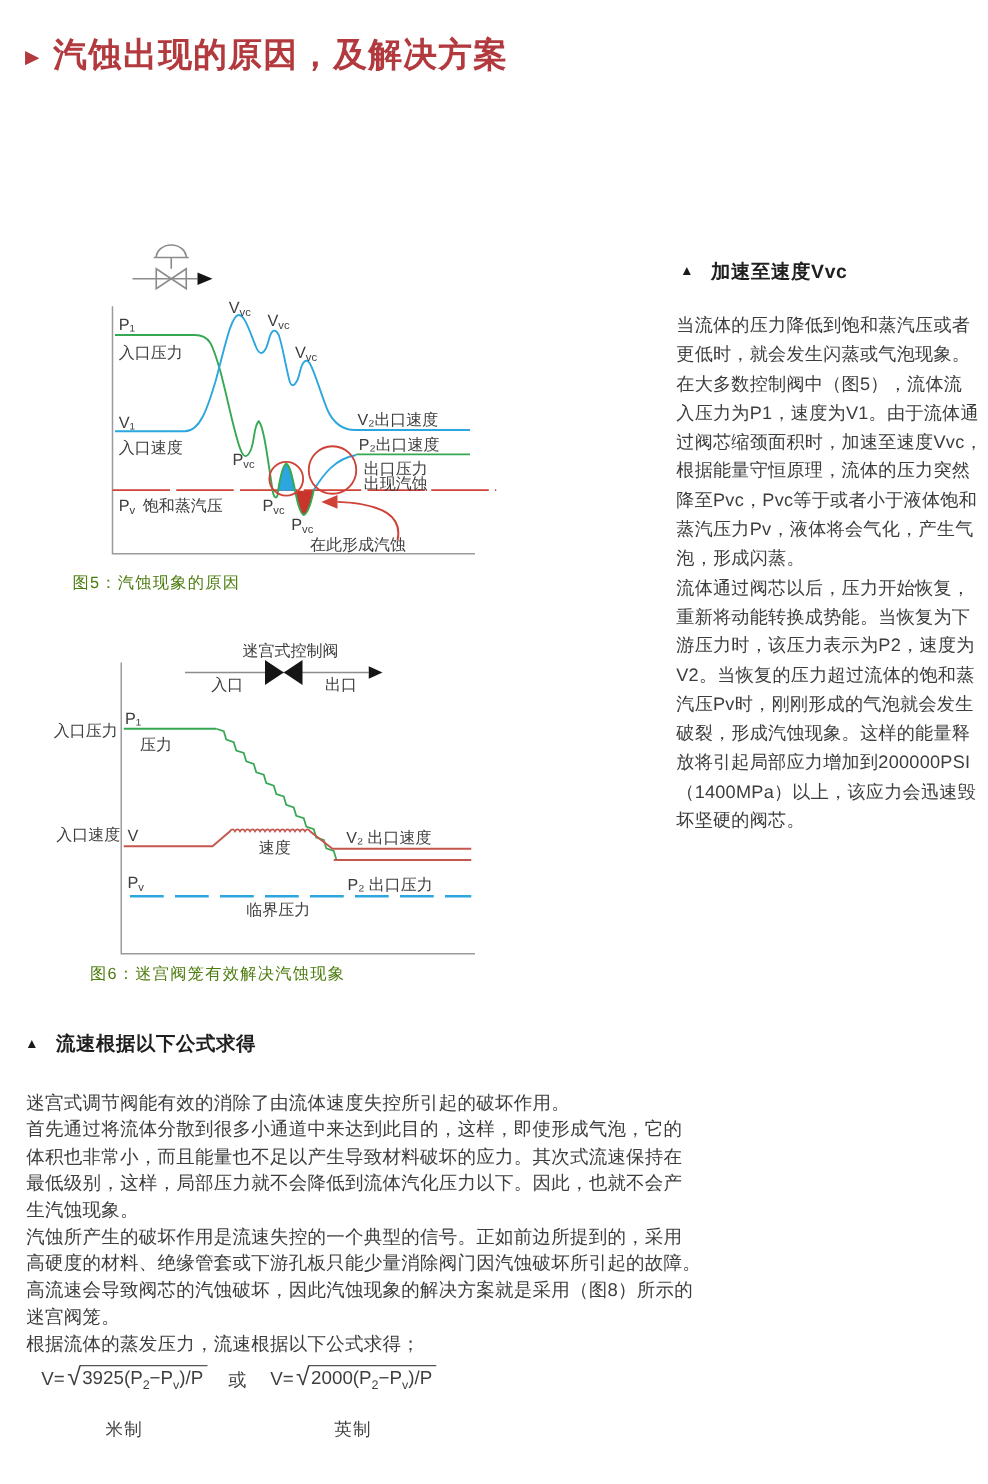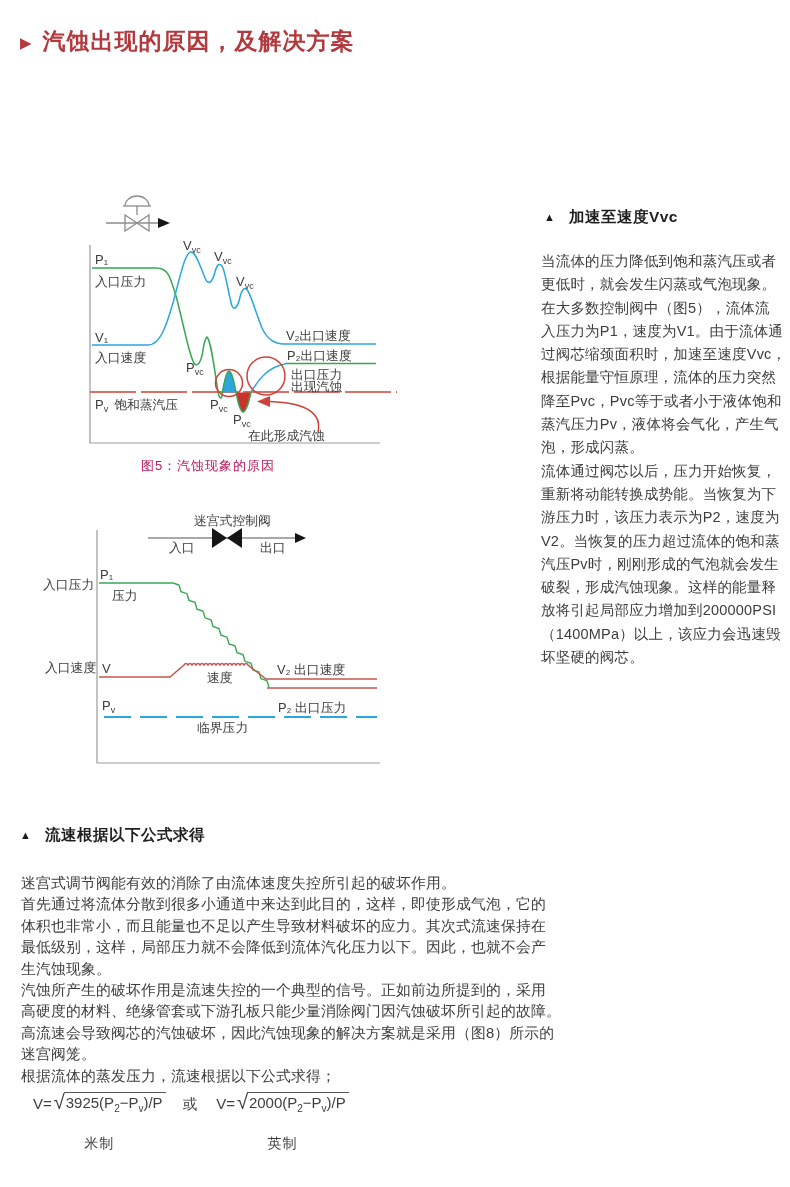--- a/index.html
+++ b/index.html
@@ -4,31 +4,31 @@
 <style>
   html,body { margin:0; padding:0; background:#fff; }
   .page {
     position:relative; width:790px; height:1187px; background:#ffffff;
     font-family:"Liberation Sans", sans-serif; color:#3d3d3d; overflow:hidden;
   }
   .abs { position:absolute; }
   
   .title-row { left:20px; top:26px; display:flex; align-items:center; gap:11px; color:#b23a3e; }
   .title-marker { font-size:15px; line-height:1; transform:translateY(1px); }
-  .title-text { font-size:23px; font-weight:bold; letter-spacing:1px; }
+  .title-text { font-size:27px; font-weight:bold; letter-spacing:1px; }
   
   .sec-head { display:flex; align-items:center; gap:14px; color:#1f1f1f; }
   .sec-head .marker { font-size:11px; line-height:1; color:#1a1a1a; }
   .sec-head .head-text { font-size:15.5px; font-weight:bold; letter-spacing:0.5px; }
   
   .body-text { white-space:pre-line; color:#3d3d3d; }
   .cause-body { left:541px; top:250px; width:252px; font-size:14.5px; line-height:23.3px; letter-spacing:0.2px; }
   .solution-body { left:21px; top:861px; width:565px; font-size:14.8px; line-height:21.4px; letter-spacing:0.2px;margin-top:12px; }
   
-  .fig-caption { font-size:13px; color:#be185d; text-align:center; width:300px; letter-spacing:1px; }
+  .fig-caption { font-size:13px; color:#4d7c0f; text-align:left; width:300px; letter-spacing:1px; }
   
   svg text { font-family:"Liberation Sans", sans-serif; fill:#3d3d3d; }
   .lbl { font-size:12.8px; }
   .sym { font-size:13px; }
   .svg-sub { font-size:9px; }
   
   .formula-row { left:33px; top:1092px; display:flex; align-items:flex-start; color:#3f3f3f; }
   .formula { display:flex; flex-direction:column; align-items:center; }
   .f-line { display:flex; align-items:center; font-size:15px; }
   .sqrt-sign { font-size:20px; line-height:1; margin:0 -1px 0 2px; transform:translateY(-1px); }
@@ -135,20 +135,21 @@
     <text x="112" y="600" class="lbl">压力</text>
     <text x="45" y="672" class="lbl">入口速度</text>
     <text x="102" y="673" class="sym">V</text>
     <text x="207" y="682" class="lbl">速度</text>
     <text x="277" y="674" class="lbl">V₂ 出口速度</text>
     <text x="102" y="710" class="sym"><tspan>P</tspan><tspan class="svg-sub" dy="2.5">v</tspan></text>
     <text x="278" y="712" class="lbl">P₂ 出口压力</text>
     <text x="197" y="732" class="lbl">临界压力</text>
   </svg>
 
+  <div class="abs fig-caption" style="left:72px; top:770px;">图6：迷宫阀笼有效解决汽蚀现象</div>
 
   <div class="abs sec-head" style="left:544px; top:207px;">
     <span class="marker">▲</span>
     <span class="head-text">加速至速度Vvc</span>
   </div>
   <div class="abs body-text cause-body">当流体的压力降低到饱和蒸汽压或者
 更低时，就会发生闪蒸或气泡现象。
 在大多数控制阀中（图5），流体流
 入压力为P1，速度为V1。由于流体通
 过阀芯缩颈面积时，加速至速度Vvc，

